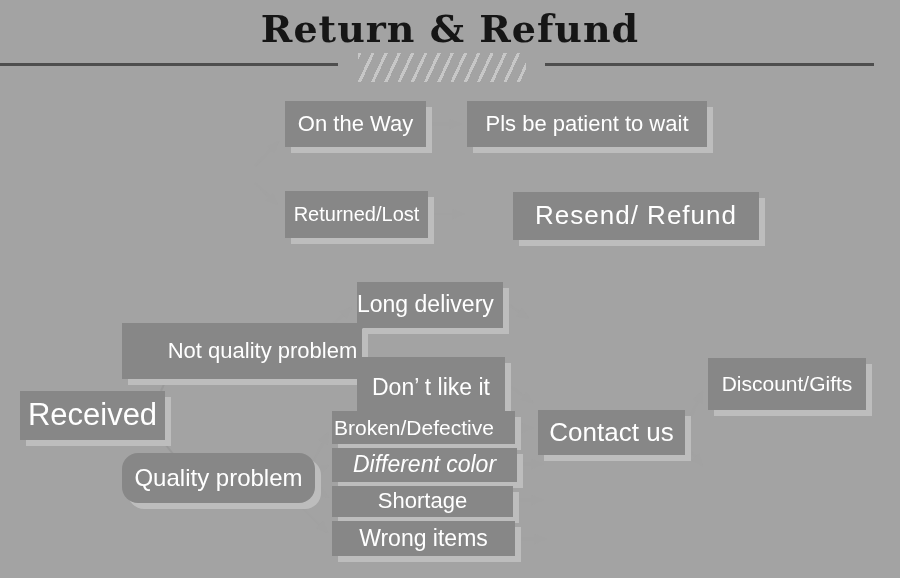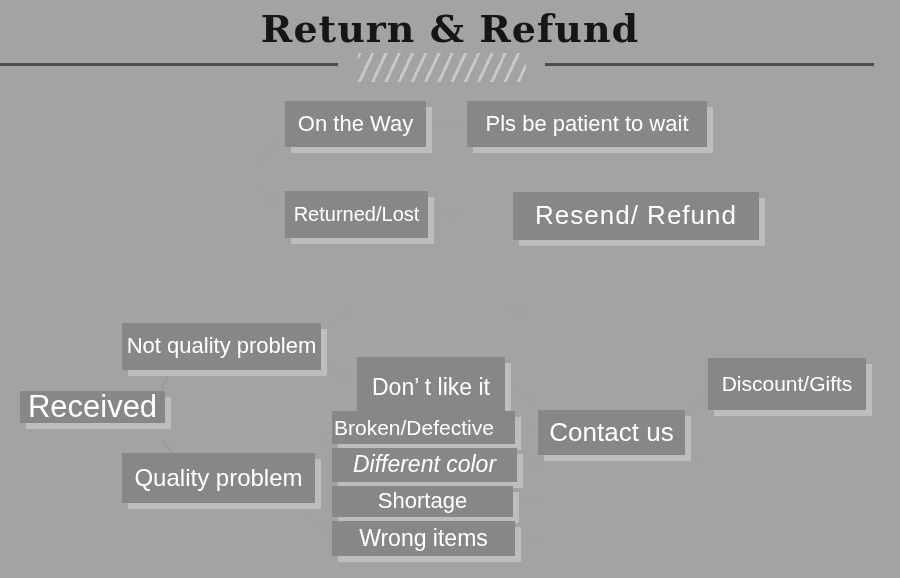--- a/index.html
+++ b/index.html
@@ -26,23 +26,23 @@
     display:flex;align-items:center;justify-content:center;
     box-shadow:6px 6px 0 var(--shadow,#bdbdbd);line-height:1.12;text-align:center;
     white-space:pre-line;
   }
   .box.left{justify-content:flex-start;text-align:left;}
   #not-received   {left:110px;top:152px;width:143px;height:45px;font-size:23px;}
   #on-the-way     {left:285px;top:101px;width:141px;height:46px;font-size:22px;}
   #pls-wait       {left:467px;top:101px;width:240px;height:46px;font-size:22px;}
   #returned-lost  {left:285px;top:191px;width:143px;height:47px;font-size:20px;}
   #resend-refund  {left:469px;top:192px;width:246px;height:48px;font-size:26px;letter-spacing:1px;margin-left:44px;}
-  #received       {left:20px; top:391px;width:145px;height:32px;font-size:31px;}
-  #not-quality    {left:122px;top:323px;width:199px;height:47px;font-size:22px;}
-  #quality        {left:122px;top:453px;width:193px;height:50px;font-size:24px;}
+  #received       {left:20px; top:391px;width:145px;height:49px;font-size:31px;}
+  #not-quality    {left:122px;top:323px;width:199px;height:56px;font-size:22px;padding-left:41px;}
+  #quality        {left:122px;top:453px;width:193px;height:50px;font-size:24px;border-radius:16px;}
   #long-delivery  {left:357px;top:282px;width:146px;height:46px;font-size:23px;padding-left:0;}
   #dont-like      {left:357px;top:357px;width:148px;height:62px;font-size:23px;}
   #broken         {left:332px;top:411px;width:181px;height:33px;font-size:21px;padding-left:2px;}
   #different-color{left:332px;top:448px;width:185px;height:34px;font-size:23px;font-style:italic;}
   #shortage       {left:332px;top:486px;width:181px;height:31px;font-size:22px;}
   #wrong-items    {left:332px;top:521px;width:183px;height:35px;font-size:23px;}
   #contact-us     {left:538px;top:410px;width:147px;height:45px;font-size:26px;}
   #discount-gifts {left:708px;top:358px;width:158px;height:52px;font-size:21px;}
   #resend-discount{left:708px;top:441px;width:163px;height:54px;font-size:18px;padding-left:8px;}
   
@@ -88,20 +88,21 @@
     <line x1="683" y1="442" x2="702" y2="465" marker-end="url(#ah)"></line>
   </svg>
 
   <div class="box" id="on-the-way">On the Way</div>
   <div class="box" id="pls-wait">Pls be patient to wait</div>
   <div class="box" id="returned-lost">Returned/Lost</div>
   <div class="box" id="resend-refund">Resend/ Refund</div>
   <div class="box" id="received">Received</div>
   <div class="box" id="not-quality">Not quality problem</div>
   <div class="box" id="quality">Quality problem</div>
+  <div class="box left" id="long-delivery">Long delivery</div>
   <div class="box" id="dont-like">Don’ t like it</div>
   <div class="box left" id="broken">Broken/Defective</div>
   <div class="box" id="different-color">Different color</div>
   <div class="box" id="shortage">Shortage</div>
   <div class="box" id="wrong-items">Wrong items</div>
   <div class="box" id="contact-us">Contact us</div>
   <div class="box" id="discount-gifts">Discount/Gifts</div>
 
 </div>
 

